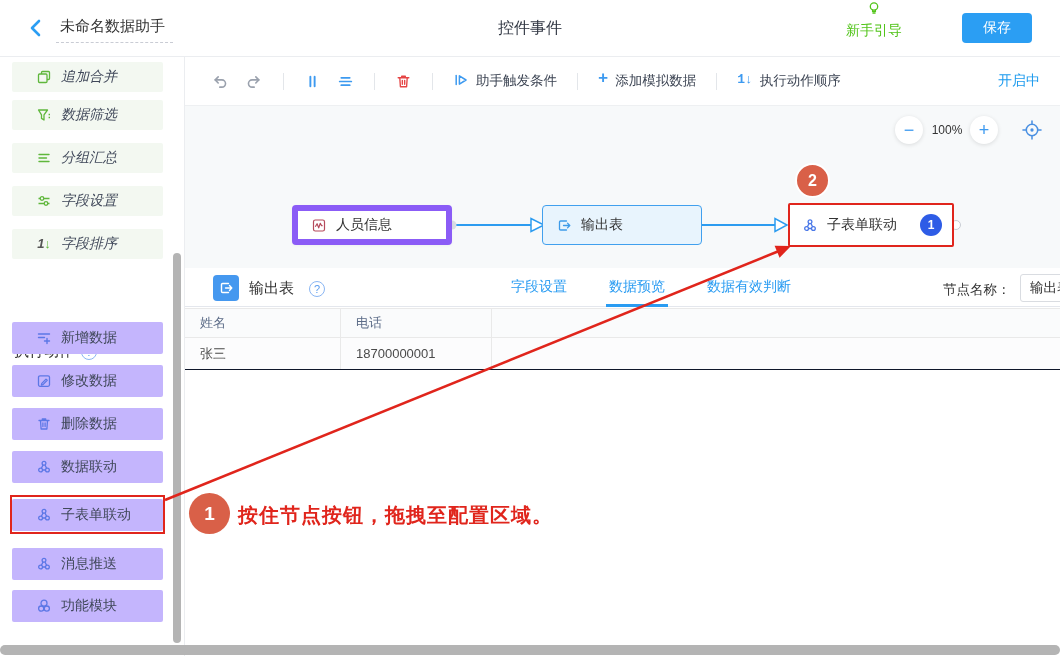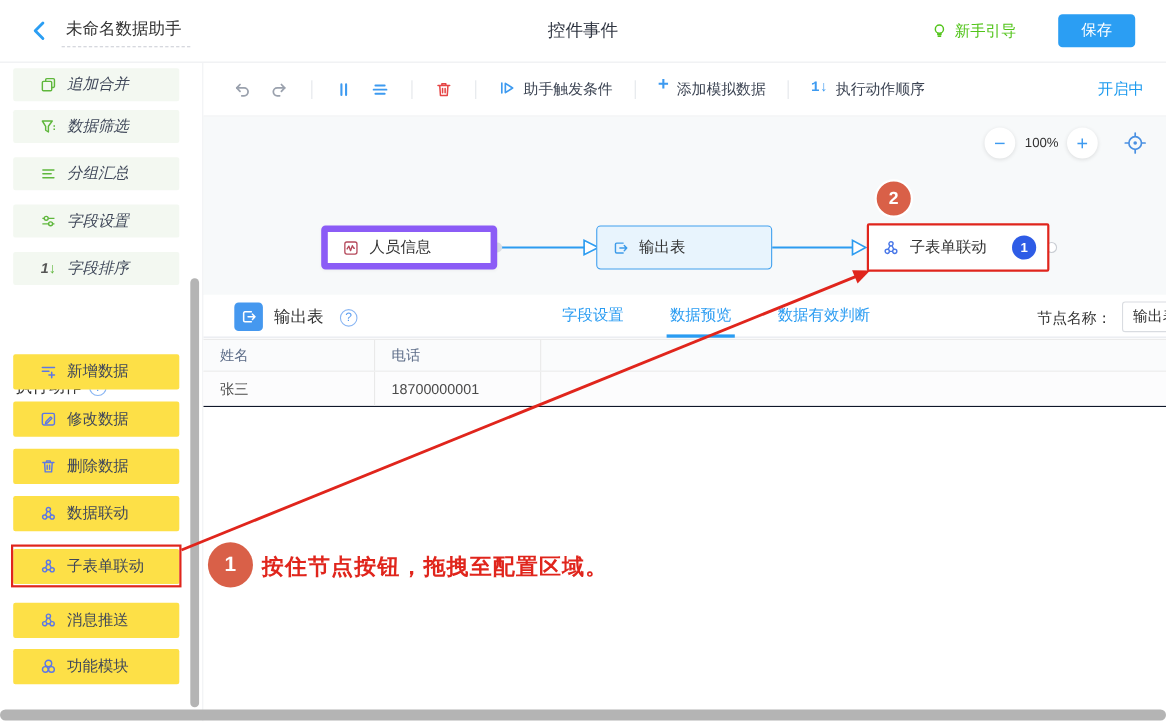--- a/index.html
+++ b/index.html
@@ -9,33 +9,33 @@
 
   
   .header { position:absolute; left:0; top:0; width:1060px; height:57px; background:#fff;
             border-bottom:1px solid #ebedf0; z-index:5; }
   .back-btn { position:absolute; left:24px; top:16px; width:24px; height:24px; cursor:pointer; }
   .doc-title { position:absolute; left:56px; top:17px; font-size:15px; color:#333;
                padding:0 8px 6px 4px; border-bottom:1px dashed #c9ccd4; }
   .page-title { position:absolute; left:50%; top:18px; transform:translateX(-50%);
                 font-size:16px; color:#2f3541; font-weight:500; }
   .guide { position:absolute; left:846px; top:0; height:57px; display:flex; align-items:center;
-           gap:6px; color:#52c41a; font-size:14px; cursor:pointer; }
+           gap:6px; color:#52c41a; font-size:14px; cursor:pointer;flex-direction:column; }
   .save-btn { position:absolute; left:962px; top:13px; width:70px; height:30px; background:#2b9ef3;
               color:#fff; border:none; border-radius:4px; font-size:14px; cursor:pointer; }
 
   
   .sidebar { position:absolute; left:0; top:57px; width:185px; height:599px; background:#fff; }
   .sidebar-border { position:absolute; left:184px; top:57px; width:1px; height:599px; background:#ebedf0; }
   .side-item { position:absolute; left:12px; width:151px; height:30px; border-radius:2px;
                display:flex; align-items:center; padding-left:24px; gap:9px; font-size:14px;
                color:#40485a; cursor:pointer; }
   .side-item.green { background:#f3f8f1;font-style:italic; }
   .side-item.green .ic { color:#5fb73c; }
-  .side-item.blue { background:#fde047; height:32px; }
+  .side-item.blue { background:#c4b5fd; height:32px; }
   .side-item.blue .ic { color:#5c77e6; }
   .ic { display:inline-flex; width:16px; height:16px; align-items:center; justify-content:center; }
   .ic svg { display:block; }
   .sort-glyph { font-size:13px; font-weight:bold; line-height:16px; white-space:nowrap; }
   .sort-glyph .n { color:#555; } .sort-glyph .a { color:#5fb73c; }
   .section-head { position:absolute; left:14px; top:285px; display:flex; align-items:center; gap:7px;
                   font-size:15px; color:#333; }
   .help-badge { display:inline-block; width:16px; height:16px; border:1px solid #8ab6f3; border-radius:50%;
                 color:#5a9cf0; font-size:11px; line-height:14px; text-align:center; cursor:pointer; }
 

